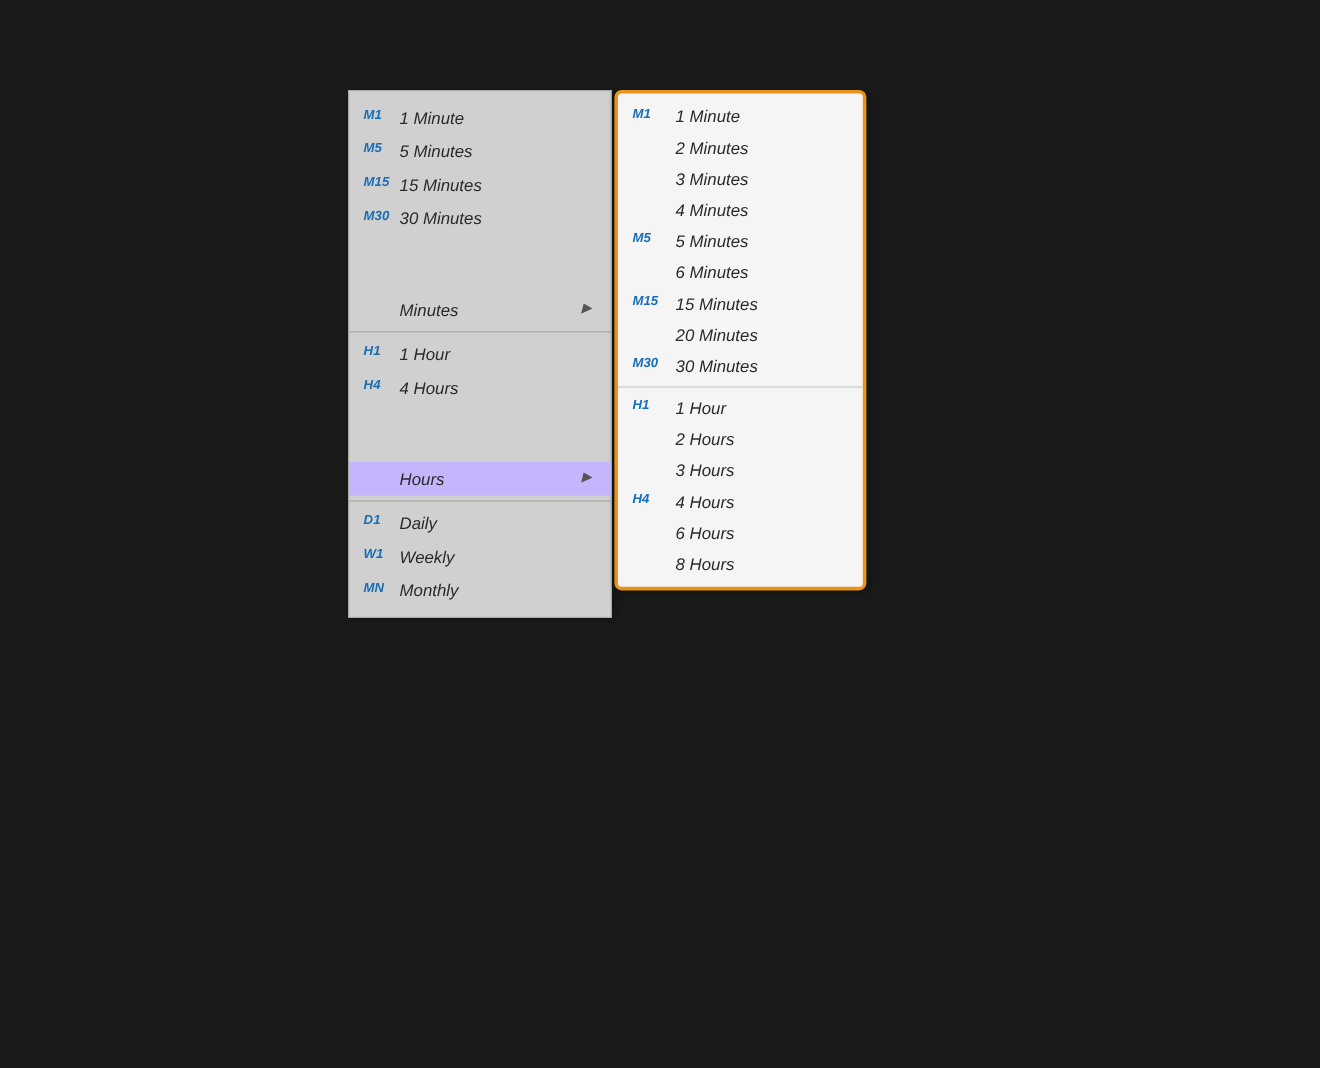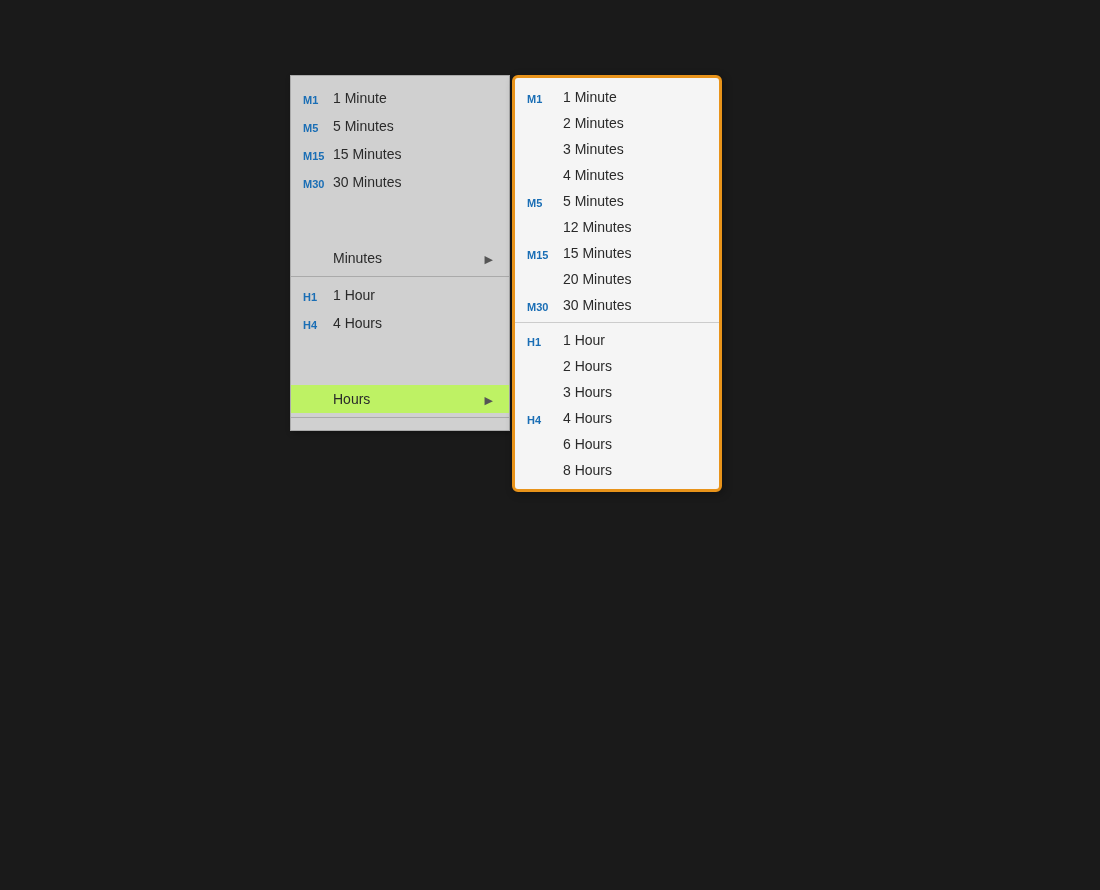--- a/index.html
+++ b/index.html
@@ -25,33 +25,34 @@
     .primary-menu {
       background: #d0d0d0;
       border: 1px solid #aaa;
       min-width: 220px;
       padding: 8px 0;
       box-shadow: 2px 2px 6px rgba(0,0,0,0.3);
     }
 
     .menu-item {
       display: flex;
-      align-items: flex-end;
+      align-items: flex-start;
       padding: 6px 16px 6px 12px;
       cursor: pointer;
       position: relative;
+      font-style: italic;
     }
 
     .menu-item.has-submenu {
       justify-content: space-between;
       margin-top: 48px;
     }
 
     .menu-item.active {
-      background: #bef264;
+      background: #c4b5fd;
     }
 
     .menu-badge {
       color: #1a6eb5;
       font-size: 11px;
       font-weight: bold;
       min-width: 30px;
       text-align: left;
     }
 
@@ -145,20 +146,34 @@
           <span class="menu-label">4 Hours</span>
         </div>
         <div class="menu-item has-submenu active">
           <span class="menu-badge"></span>
           <span class="menu-label">Hours</span>
           <span class="submenu-arrow">▶</span>
         </div>
       </div>
     <div class="menu-divider"></div>
 
+    <div id="primary-other">
+        <div class="menu-item">
+          <span class="menu-badge">D1</span>
+          <span class="menu-label">Daily</span>
+        </div>
+        <div class="menu-item">
+          <span class="menu-badge">W1</span>
+          <span class="menu-label">Weekly</span>
+        </div>
+        <div class="menu-item">
+          <span class="menu-badge">MN</span>
+          <span class="menu-label">Monthly</span>
+        </div>
+      </div>
   </div>
 
   <div class="secondary-menu">
     <div id="secondary-minutes">
         <div class="menu-item">
           <span class="menu-badge">M1</span>
           <span class="menu-label">1 Minute</span>
         </div>
         <div class="menu-item">
           <span class="menu-badge"></span>
@@ -171,21 +186,21 @@
         <div class="menu-item">
           <span class="menu-badge"></span>
           <span class="menu-label">4 Minutes</span>
         </div>
         <div class="menu-item">
           <span class="menu-badge">M5</span>
           <span class="menu-label">5 Minutes</span>
         </div>
         <div class="menu-item">
           <span class="menu-badge"></span>
-          <span class="menu-label">12 Minutes</span>
+          <span class="menu-label">6 Minutes</span>
         </div>
         <div class="menu-item">
           <span class="menu-badge">M15</span>
           <span class="menu-label">15 Minutes</span>
         </div>
         <div class="menu-item">
           <span class="menu-badge"></span>
           <span class="menu-label">20 Minutes</span>
         </div>
         <div class="menu-item">

